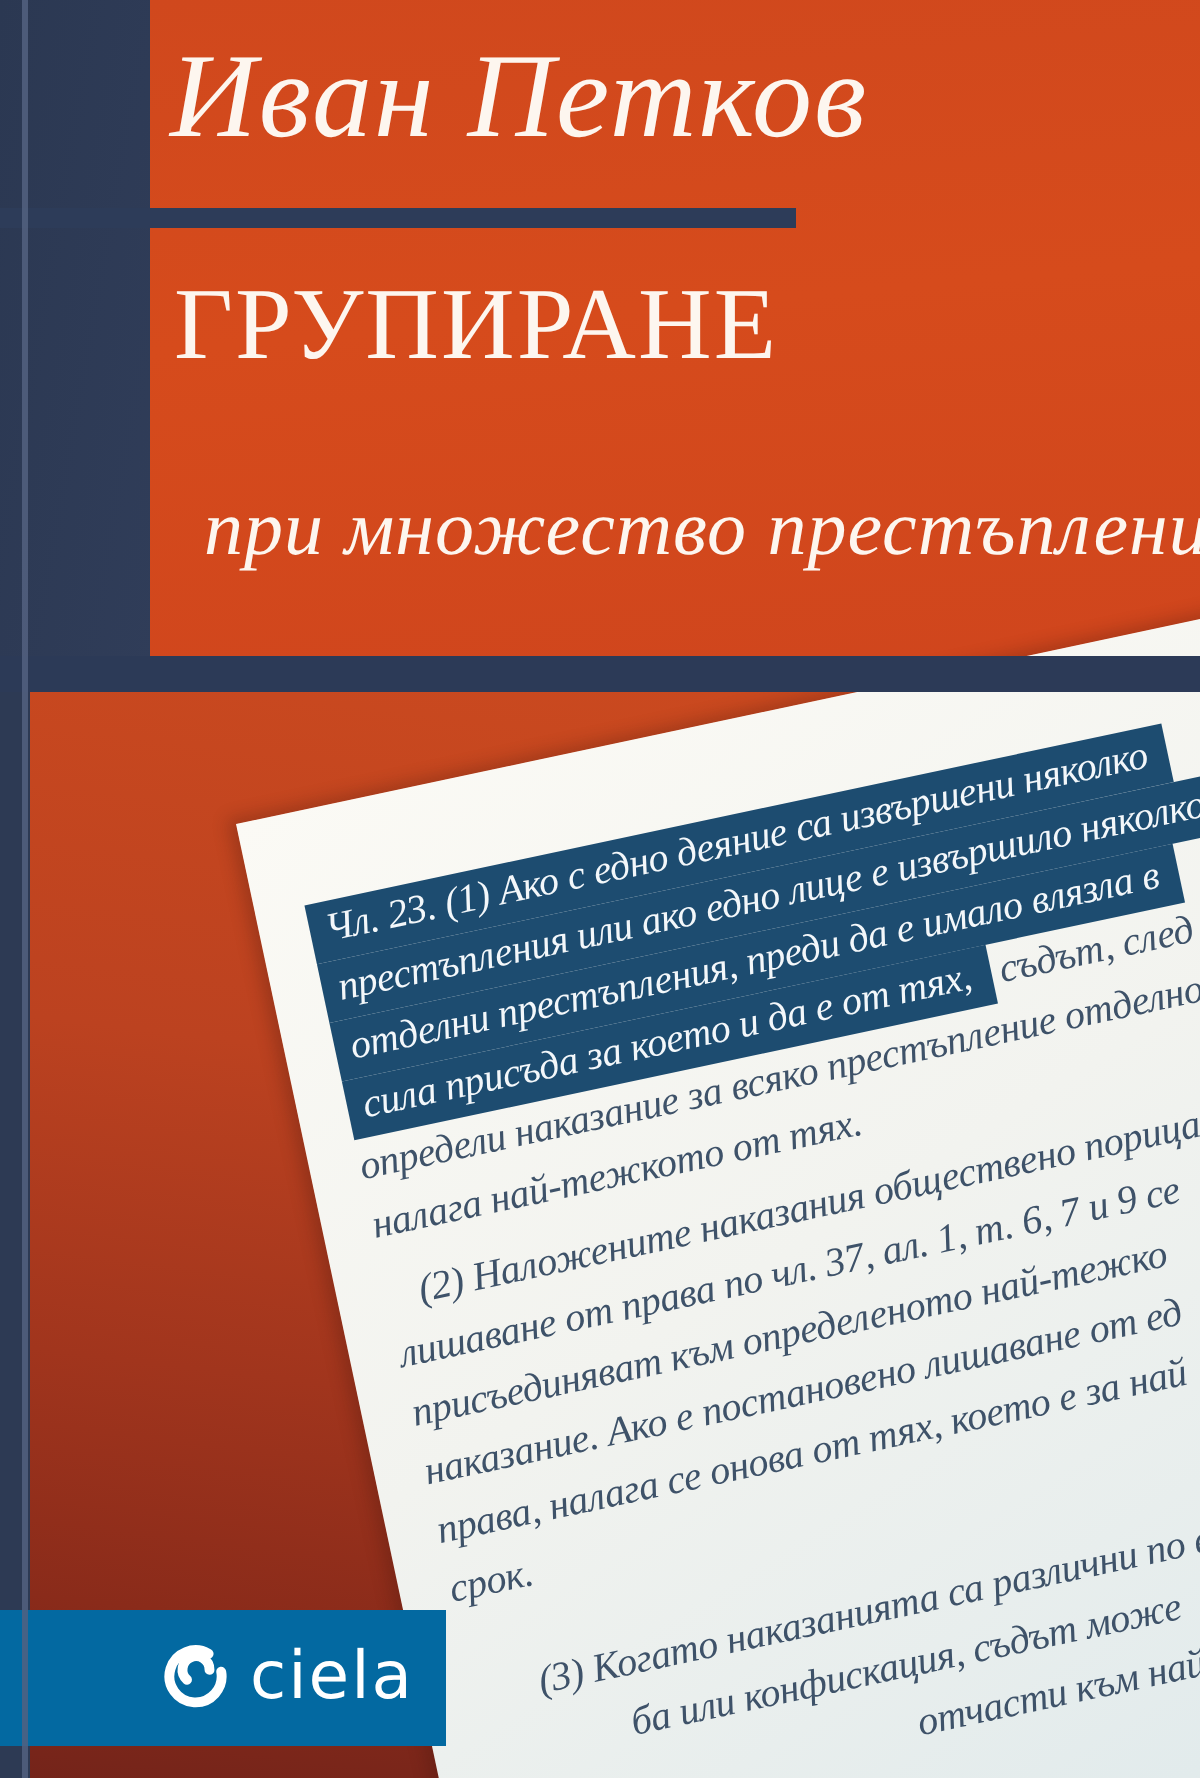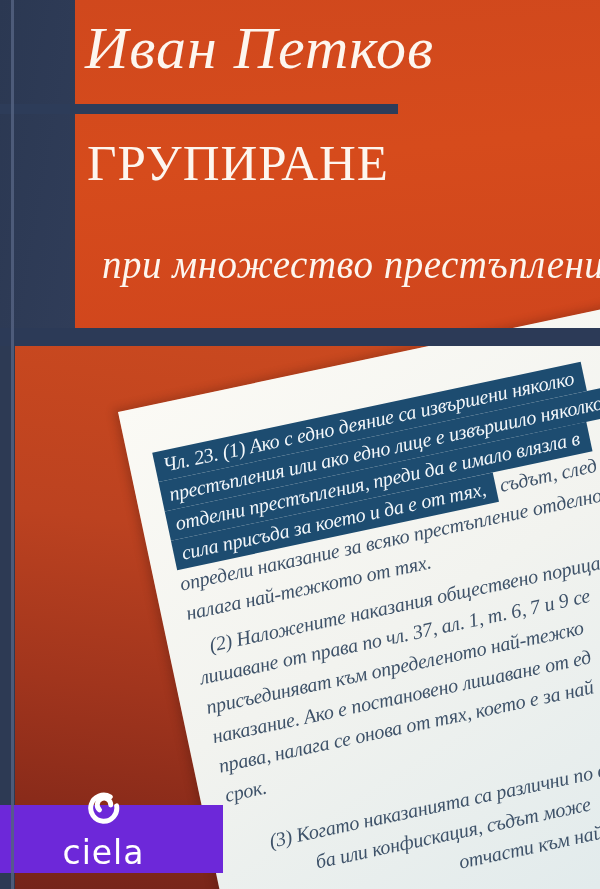--- a/index.html
+++ b/index.html
@@ -56,23 +56,23 @@
     white-space: nowrap;
   }
 
   
   .mid-band {
     left: 0; top: 328px; width: 600px; height: 18px;
     background: #2c3a57; z-index: 3;
   }
   .ciela-band {
     left: 0; top: 805px; width: 223px; height: 68px;
-    background: #6d28d9; z-index: 3;
+    background: #0369a1; z-index: 3;
     display: flex; align-items: center; justify-content: flex-end;
-    gap: 9px; padding-right: 16px; box-sizing: border-box; flex-direction: column;
+    gap: 9px; padding-right: 16px; box-sizing: border-box;
   }
   .ciela-text {
     color: #ffffff;
     font-family: "DejaVu Sans", "Liberation Sans", sans-serif;
     font-size: 33px; letter-spacing: 1px; line-height: 1;
     padding-bottom: 4px;
   }
 
   
   .paper {

